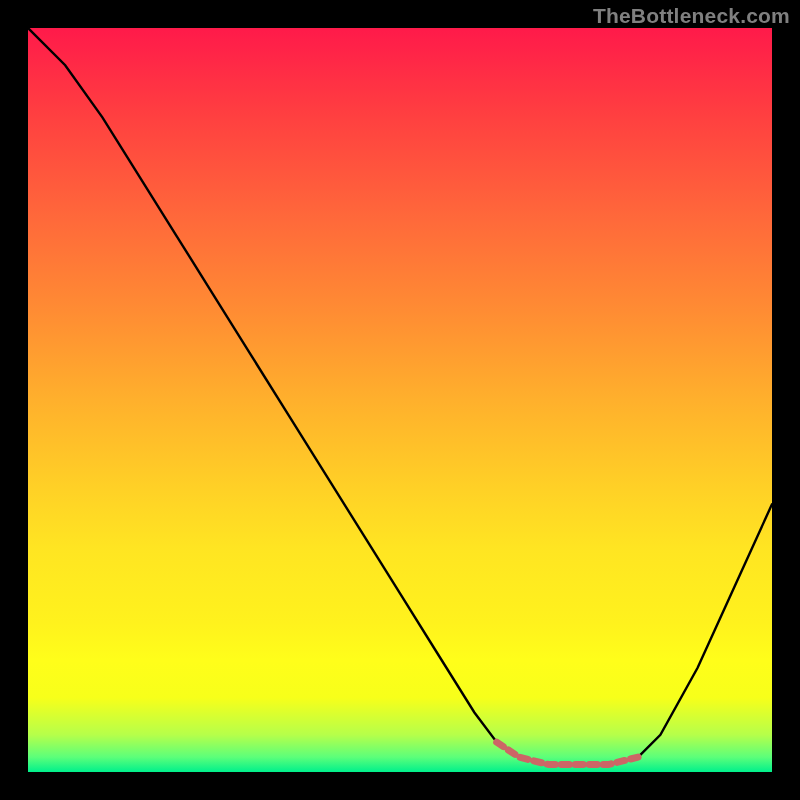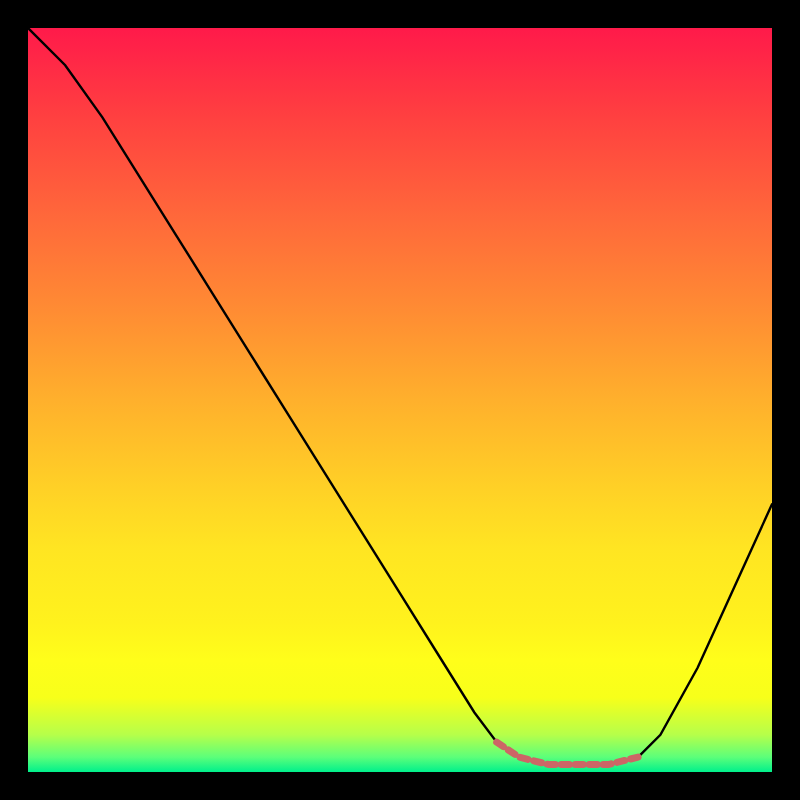--- a/index.html
+++ b/index.html
@@ -64,20 +64,21 @@
     inset: 0;
     width: 100%;
     height: 100%;
   }
 </style>
 </head>
 <body>
 
 <div class="frame">
 
+  <div class="watermark">TheBottleneck.com</div>
 
   <div class="plot">
     <div class="gradient"></div>
 
     <svg class="curve" viewBox="0 0 744 744" preserveAspectRatio="none">
       <path fill="none" stroke="#000" stroke-width="2.4" stroke-linecap="round" d="M0.0 0.0 L37.2 37.2 L74.4 89.3 L111.6 148.8 L148.8 208.3 L186.0 267.8 L223.2 327.4 L260.4 386.9 L297.6 446.4 L334.8 505.9 L372.0 565.4 L409.2 625.0 L446.4 684.5 L468.7 714.2 L491.0 729.1 L520.8 736.6 L550.6 736.6 L580.3 736.6 L610.1 729.1 L632.4 706.8 L669.6 639.8 L706.8 558.0 L744.0 476.2"></path>
       <path fill="none" stroke="#cc6666" stroke-width="7" stroke-linecap="round" stroke-dasharray="8 6" d="M468.7 714.2 L491.0 729.1 L520.8 736.6 L550.6 736.6 L580.3 736.6 L610.1 729.1"></path>
     </svg>
   </div>
 

